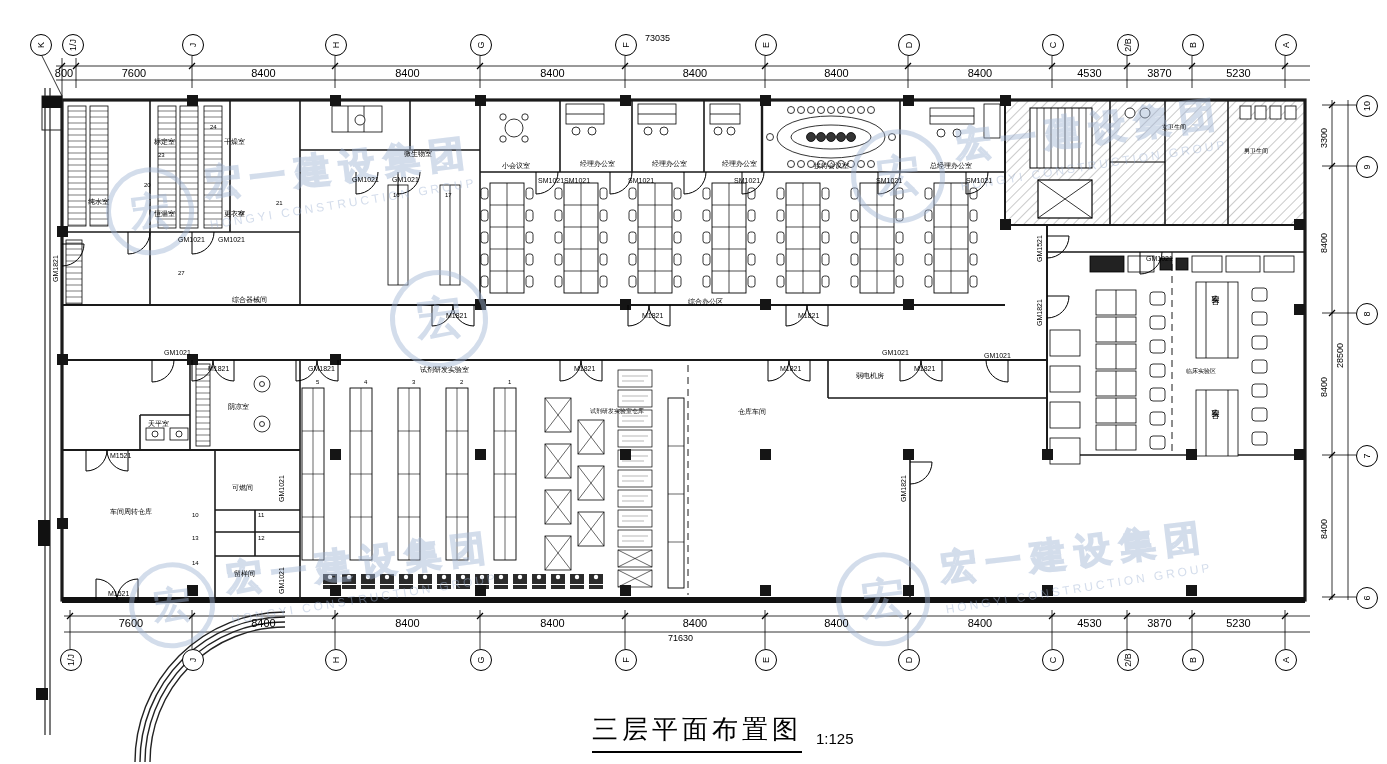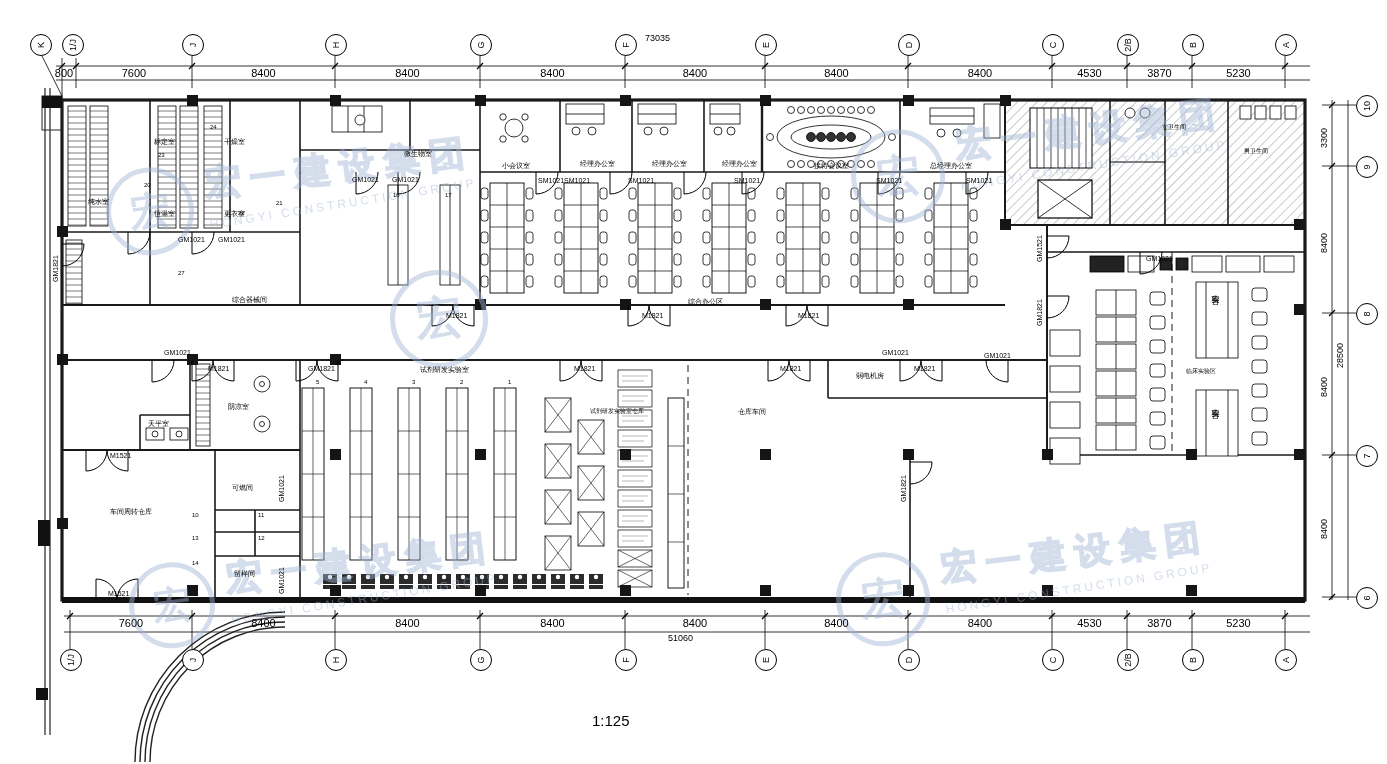--- a/index.html
+++ b/index.html
@@ -565,21 +565,21 @@
 <div class="dim" style="left:70px;width:122px;top:617px;">7600</div>
 <div class="dim" style="left:192px;width:143px;top:617px;">8400</div>
 <div class="dim" style="left:335px;width:145px;top:617px;">8400</div>
 <div class="dim" style="left:480px;width:145px;top:617px;">8400</div>
 <div class="dim" style="left:625px;width:140px;top:617px;">8400</div>
 <div class="dim" style="left:765px;width:143px;top:617px;">8400</div>
 <div class="dim" style="left:908px;width:144px;top:617px;">8400</div>
 <div class="dim" style="left:1052px;width:75px;top:617px;">4530</div>
 <div class="dim" style="left:1127px;width:65px;top:617px;">3870</div>
 <div class="dim" style="left:1192px;width:93px;top:617px;">5230</div>
-<span class="s s9" style="left:668px;top:634px;">51060</span>
+<span class="s s9" style="left:668px;top:634px;">71630</span>
 
 <div class="bub" style="left:1356px;top:95px;">
       <span>10</span>
     </div>
 <div class="bub" style="left:1356px;top:156px;">
       <span>9</span>
     </div>
 <div class="bub" style="left:1356px;top:303px;">
       <span>8</span>
     </div>
@@ -669,16 +669,17 @@
 <span class="s s6" style="left:258px;top:535px;">12</span>
 <span class="s s6" style="left:192px;top:560px;">14</span>
 <span class="s s6" style="left:210px;top:124px;">24</span>
 <span class="s s6" style="left:158px;top:152px;">23</span>
 <span class="s s6" style="left:144px;top:182px;">20</span>
 <span class="s s6" style="left:276px;top:200px;">21</span>
 <span class="s s6" style="left:238px;top:210px;">22</span>
 <span class="s s6" style="left:178px;top:270px;">27</span>
 
 <div id="titleblock">
+  <span id="title-cn">三层平面布置图</span>
   <span id="title-scale">1:125</span>
 </div>
 
 </div>
 
 </body></html>

